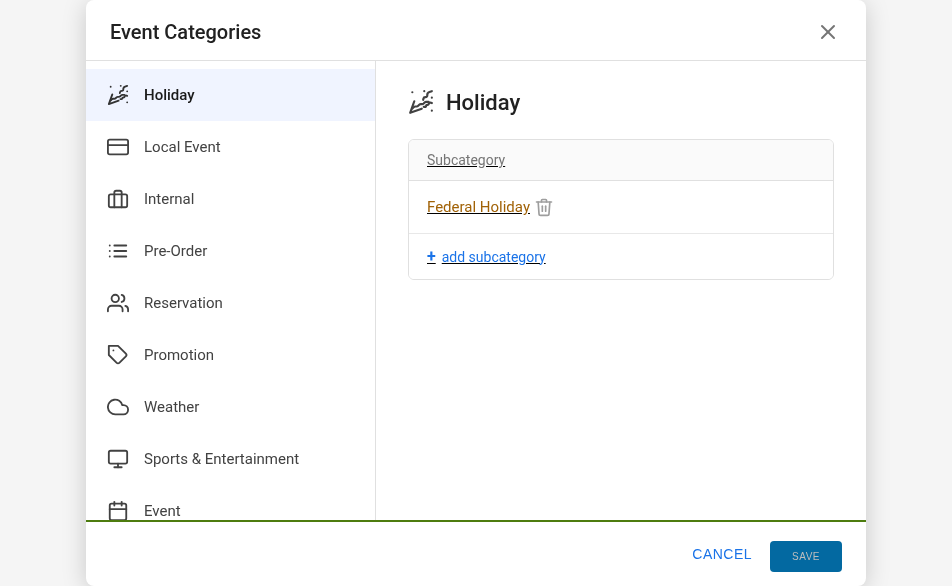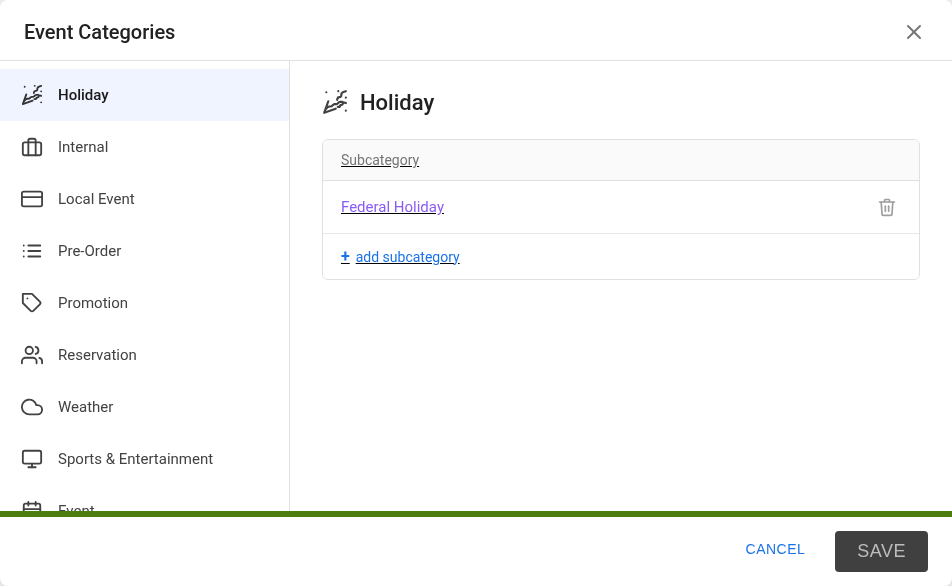--- a/index.html
+++ b/index.html
@@ -5,21 +5,21 @@
     * { box-sizing: border-box; margin: 0; padding: 0; }
     body {
       font-family: 'Roboto', Arial, sans-serif;
       background: #f5f5f5;
       display: flex;
       align-items: center;
       justify-content: center;
       min-height: 100vh;
     }
     .dialog {
-      width: 952px;
+      width: 780px;
       height: 586px;
       background: #fff;
       border-radius: 8px;
       box-shadow: 0 4px 24px rgba(0,0,0,0.18);
       display: flex;
       flex-direction: column;
       overflow: hidden;
     }
     .dialog-header {
       display: flex;
@@ -115,25 +115,25 @@
       padding: 12px 18px;
       font-size: 14px;
       color: #757575;
       background: #fafafa;
       border-bottom: 1px solid #e0e0e0;
       font-weight: 400;
     }
     .subcategory-row {
       display: flex;
       align-items: center;
-      justify-content: space-between;
+      justify-content: flex-start;
       padding: 14px 18px;
       border-bottom: 1px solid #e8e8e8;
       font-size: 15px;
-      color: #8b5cf6;
+      color: #a16207;
     }
     .subcategory-row:last-child { border-bottom: none; }
     .delete-btn {
       background: none;
       border: none;
       cursor: pointer;
       color: #9e9e9e;
       display: flex;
       align-items: center;
       font-size: 18px;
@@ -149,45 +149,44 @@
       cursor: pointer;
       background: #fff;
     }
     .add-icon {
       font-size: 16px;
       font-weight: 700;
       color: #1a73e8;
     }
     .dialog-footer {
       display: flex;
-      align-items: flex-start;
+      align-items: flex-end;
       justify-content: flex-end;
-      gap: 12px;
       padding: 14px 24px;
-      border-top: 6px solid #4d7c0f;
+      border-top: 2px solid #4d7c0f;
       flex-shrink: 0;
     }
     .btn-cancel {
       background: none;
       border: none;
       cursor: pointer;
       color: #1a73e8;
       font-size: 14px;
       font-weight: 500;
       letter-spacing: 0.5px;
       padding: 10px 18px;
       border-radius: 4px;
       text-transform: uppercase;
     }
     .btn-save {
-      background: #404040;
+      background: #0369a1;
       border: none;
       cursor: not-allowed;
       color: #bdbdbd;
-      font-size: 18px;
+      font-size: 10px;
       font-weight: 500;
       letter-spacing: 0.5px;
       padding: 10px 22px;
       border-radius: 4px;
       text-transform: uppercase;
     }
     
     svg { display: block; }
   </style>
 </head>
@@ -221,71 +220,71 @@
             <path d="m22 13-.82-.33c-.86-.34-1.82.2-1.98 1.11v0c-.1.61-.67 1.01-1.29.9l-.06-.01c-.6-.11-1.14.33-1.14.94v0c0 .54-.44.96-.98.94l-1.14-.04"></path>
             <path d="m4 18 1.23-1.23c.41-.41.97-.64 1.55-.64H8c.55 0 1.06-.22 1.44-.6l.92-.92c.41-.41.97-.64 1.55-.64H13c.55 0 1.05-.22 1.43-.59l.93-.95c.38-.38.89-.59 1.43-.59H19"></path>
           </svg>
         </span>
         <span class="sidebar-label">Holiday</span>
       </div>
 
       <div class="sidebar-item">
         <span class="sidebar-icon">
           <svg width="22" height="22" viewBox="0 0 24 24" fill="none" stroke="currentColor" stroke-width="2" stroke-linecap="round" stroke-linejoin="round">
+            <rect x="1" y="4" width="22" height="16" rx="2" ry="2"></rect>
+            <line x1="1" y1="10" x2="23" y2="10"></line>
+          </svg>
+        </span>
+        <span class="sidebar-label">Local Event</span>
+      </div>
+
+      <div class="sidebar-item">
+        <span class="sidebar-icon">
+          <svg width="22" height="22" viewBox="0 0 24 24" fill="none" stroke="currentColor" stroke-width="2" stroke-linecap="round" stroke-linejoin="round">
             <rect x="2" y="7" width="20" height="14" rx="2" ry="2"></rect>
             <path d="M16 21V5a2 2 0 0 0-2-2h-4a2 2 0 0 0-2 2v16"></path>
           </svg>
         </span>
         <span class="sidebar-label">Internal</span>
-      </div>
-
-      <div class="sidebar-item">
-        <span class="sidebar-icon">
-          <svg width="22" height="22" viewBox="0 0 24 24" fill="none" stroke="currentColor" stroke-width="2" stroke-linecap="round" stroke-linejoin="round">
-            <rect x="1" y="4" width="22" height="16" rx="2" ry="2"></rect>
-            <line x1="1" y1="10" x2="23" y2="10"></line>
-          </svg>
-        </span>
-        <span class="sidebar-label">Local Event</span>
       </div>
 
       <div class="sidebar-item">
         <span class="sidebar-icon">
           <svg width="22" height="22" viewBox="0 0 24 24" fill="none" stroke="currentColor" stroke-width="2" stroke-linecap="round" stroke-linejoin="round">
             <line x1="8" y1="6" x2="21" y2="6"></line>
             <line x1="8" y1="12" x2="21" y2="12"></line>
             <line x1="8" y1="18" x2="21" y2="18"></line>
             <line x1="3" y1="6" x2="3.01" y2="6"></line>
             <line x1="3" y1="12" x2="3.01" y2="12"></line>
             <line x1="3" y1="18" x2="3.01" y2="18"></line>
           </svg>
         </span>
         <span class="sidebar-label">Pre-Order</span>
       </div>
 
       <div class="sidebar-item">
         <span class="sidebar-icon">
           <svg width="22" height="22" viewBox="0 0 24 24" fill="none" stroke="currentColor" stroke-width="2" stroke-linecap="round" stroke-linejoin="round">
-            <path d="M20.59 13.41l-7.17 7.17a2 2 0 0 1-2.83 0L2 12V2h10l8.59 8.59a2 2 0 0 1 0 2.82z"></path>
-            <line x1="7" y1="7" x2="7.01" y2="7"></line>
-          </svg>
-        </span>
-        <span class="sidebar-label">Promotion</span>
-      </div>
-
-      <div class="sidebar-item">
-        <span class="sidebar-icon">
-          <svg width="22" height="22" viewBox="0 0 24 24" fill="none" stroke="currentColor" stroke-width="2" stroke-linecap="round" stroke-linejoin="round">
             <path d="M17 21v-2a4 4 0 0 0-4-4H5a4 4 0 0 0-4 4v2"></path>
             <circle cx="9" cy="7" r="4"></circle>
             <path d="M23 21v-2a4 4 0 0 0-3-3.87"></path>
             <path d="M16 3.13a4 4 0 0 1 0 7.75"></path>
           </svg>
         </span>
         <span class="sidebar-label">Reservation</span>
+      </div>
+
+      <div class="sidebar-item">
+        <span class="sidebar-icon">
+          <svg width="22" height="22" viewBox="0 0 24 24" fill="none" stroke="currentColor" stroke-width="2" stroke-linecap="round" stroke-linejoin="round">
+            <path d="M20.59 13.41l-7.17 7.17a2 2 0 0 1-2.83 0L2 12V2h10l8.59 8.59a2 2 0 0 1 0 2.82z"></path>
+            <line x1="7" y1="7" x2="7.01" y2="7"></line>
+          </svg>
+        </span>
+        <span class="sidebar-label">Promotion</span>
       </div>
 
       <div class="sidebar-item">
         <span class="sidebar-icon">
           <svg width="22" height="22" viewBox="0 0 24 24" fill="none" stroke="currentColor" stroke-width="2" stroke-linecap="round" stroke-linejoin="round">
             <path d="M18 10h-1.26A8 8 0 1 0 9 20h9a5 5 0 0 0 0-10z"></path>
           </svg>
         </span>
         <span class="sidebar-label">Weather</span>
       </div>

